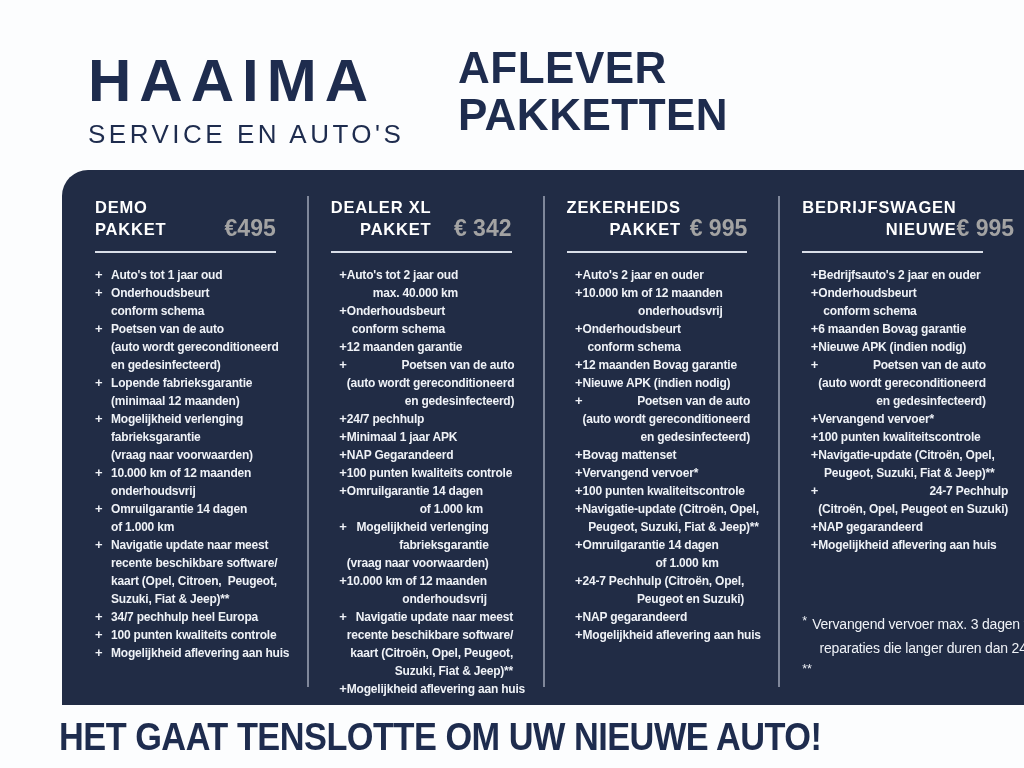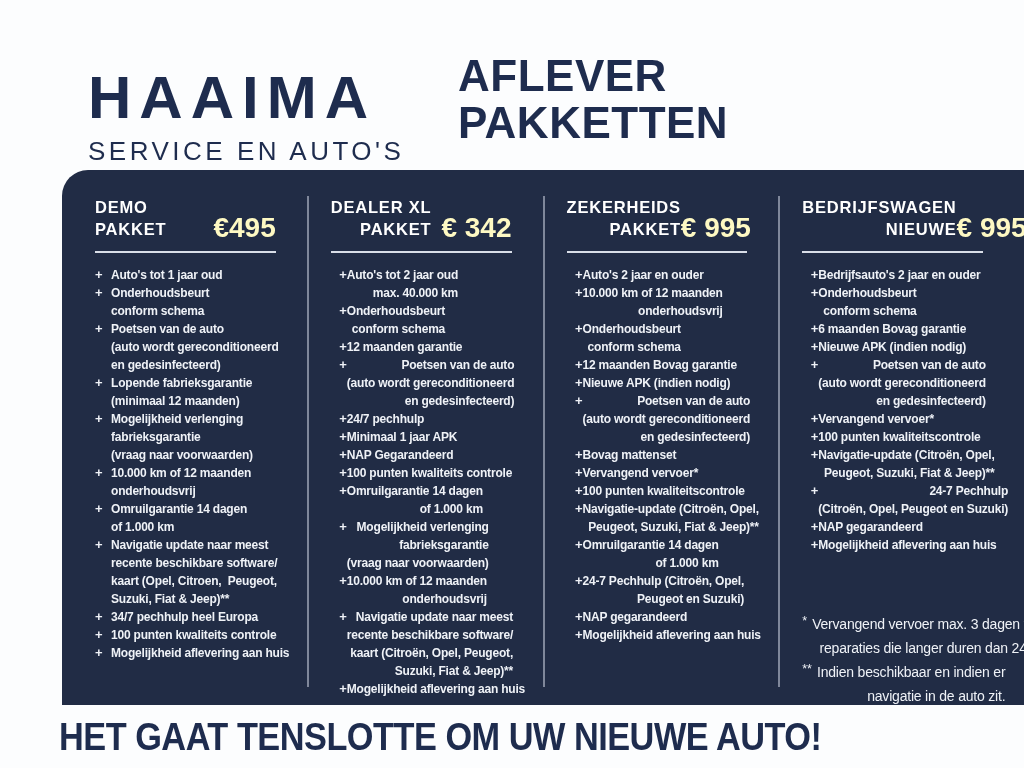--- a/index.html
+++ b/index.html
@@ -9,38 +9,38 @@
     --rule:#d9dee8;
     --sep:rgba(205,211,224,0.55);
     --page-bg:#fcfdfe;
   }
   *{margin:0;padding:0;box-sizing:border-box;}
   html,body{width:1024px;height:768px;overflow:hidden;background:var(--page-bg);}
   body{font-family:"Liberation Sans","DejaVu Sans",sans-serif;}
   .page{position:relative;width:1024px;height:768px;background:var(--page-bg);}
 
   
-  .logo{position:absolute;left:88px;top:69px;color:var(--navy);}
+  .logo{position:absolute;left:88px;top:52px;color:var(--navy);}
   .logo-name{font-size:60px;font-weight:800;line-height:58px;letter-spacing:8px;}
   .logo-sub{font-size:26px;font-weight:400;letter-spacing:3.5px;margin-top:9px;}
-  .headline{position:absolute;left:458px;top:52px;color:var(--navy);
+  .headline{position:absolute;left:458px;top:44px;color:var(--navy);
     font-size:44px;font-weight:800;line-height:47px;letter-spacing:0.5px;white-space:pre;}
 
   
   .panel{position:absolute;left:62px;top:170px;width:962px;height:535px;
     background:var(--panel-bg);border-radius:26px 0 0 0;
     display:flex;flex-direction:row;padding:26px 10px 18px 33px;color:var(--panel-text);}
   .col{flex:1 1 0;padding-right:31px;border-right:2px solid var(--sep);min-width:0;}
   .col + .col{padding-left:22px;text-align:right;}
   .col:last-child{border-right:none;}
 
   .col-head{display:flex;justify-content:space-between;align-items:flex-end;}
   .col-title{font-size:16.5px;font-weight:700;letter-spacing:0.8px;line-height:22px;
     color:#ffffff;white-space:pre;}
-  .col-price{font-size:28px;font-weight:700;color:#fef9c3;line-height:24px;white-space:nowrap;}
+  .col-price{font-size:23px;font-weight:700;color:#a3a3a3;line-height:24px;white-space:nowrap;}
   .col-rule{height:2px;background:var(--rule);margin-top:11px;}
 
   .col-list{list-style:none;margin-top:13px;}
   .item{display:flex;}
   .marker{width:16px;flex:0 0 16px;font-size:13px;font-weight:700;line-height:18px;}
   .item-text{font-size:12px;font-weight:700;line-height:18px;letter-spacing:-0.2px;
     white-space:pre;}
 
   .footnotes{display:none;margin-top:58px;}
   .fn-row{display:flex;}
@@ -343,22 +343,20 @@
           </li>
         </ul>
     <div class="footnotes" style="display: block;">
           <div class="fn-row">
             <span class="fn-marker">*</span>
             <span class="fn-text">Vervangend vervoer max. 3 dagen voor
  reparaties die langer duren dan 24 uur</span>
           </div>
           <div class="fn-row">
             <span class="fn-marker">**</span>
-            <span class="fn-text">Indien beschikbaar en indien er
-  navigatie in de auto zit.</span>
           </div>
         </div>
   </div>
 </section>
 
   <footer>
     <div class="tagline">HET GAAT TENSLOTTE OM UW NIEUWE AUTO!</div>
   </footer>
 
 </div>

